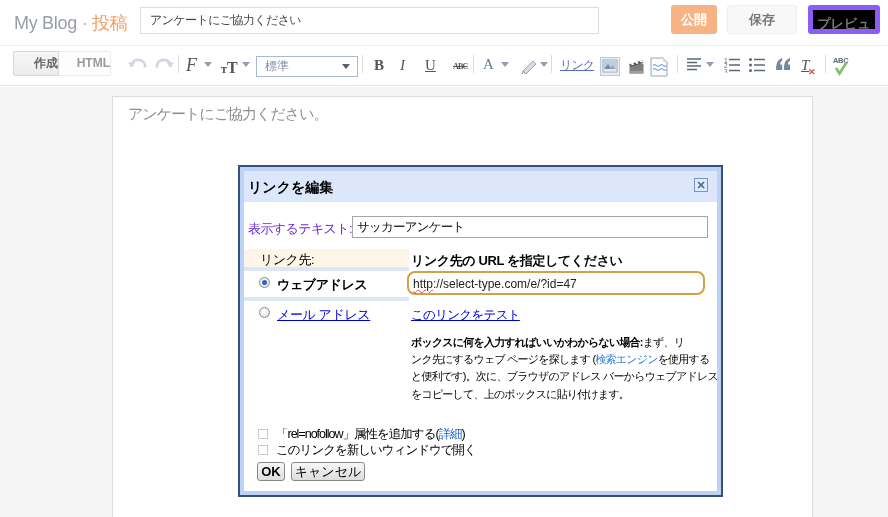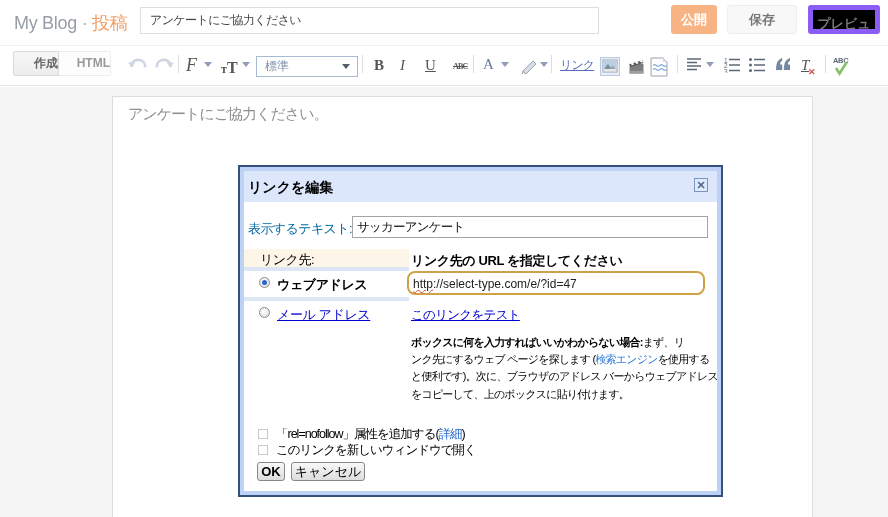--- a/index.html
+++ b/index.html
@@ -29,21 +29,21 @@
 
 #contentbg { position:absolute; left:0; top:87px; width:888px; height:430px; background:#f5f5f5; }
 #editor { position:absolute; left:112px; top:96px; width:701px; height:421px; background:#fff; border:1px solid #ddd; border-bottom:none; }
 #editortext { position:absolute; left:15px; top:8px; font-size:15px; letter-spacing:-1px; color:#8f8f8f; }
 
 #dialog { position:absolute; left:238px; top:165px; width:485px; height:332px; background:#bdd2f5; border:2px solid #33517c; padding:4px; }
 #dlghead { position:relative; width:473px; height:31px; background:#dce7fb; }
 #dlghead .cap { position:absolute; left:4px; top:8px; font-size:14px; font-weight:bold; color:#000; }
 #dlgclose { position:absolute; right:9px; top:7px; width:14px; height:14px; border:1px solid #7b95c1; background:#dfe9fc; color:#53688f; font-size:11px; line-height:12px; text-align:center; font-weight:bold; }
 #dlgbody { position:relative; width:473px; height:289px; background:#fff; }
-.lbl { position:absolute; font-size:13px; letter-spacing:-0.6px; color:#0369a1; }
+.lbl { position:absolute; font-size:13px; letter-spacing:-0.6px; color:#6d28d9; }
 #disp-input { position:absolute; left:108px; top:14px; width:356px; height:22px; border:1px solid #a5a5a5; font-size:12.5px; letter-spacing:-0.8px; color:#111; line-height:20px; padding-left:4px; background:#fff; }
 
 #leftcol { position:absolute; left:0px; top:47px; width:165px; }
 #row-label { width:165px; height:18px; background:#fdf5e8; font-size:13px; letter-spacing:-0.5px; padding:2px 0 0 16px; }
 .bluegap { width:165px; height:4px; background:#dde6f5; }
 .optrow { width:165px; height:26px; background:#fff; position:relative; }
 .radio { position:absolute; left:15px; top:6px; width:11px; height:11px; border-radius:50%; border:1px solid #8a8a8a; background:radial-gradient(circle at 40% 35%, #fff, #d8d8d8); }
 .radio.sel::after { content:""; position:absolute; left:2px; top:2px; width:5px; height:5px; border-radius:50%; background:#2a66c8; }
 #opt1 .txt { position:absolute; left:33px; top:5px; font-size:13px; font-weight:bold; letter-spacing:-0.4px; color:#000; }
 #opt2 .txt { position:absolute; left:33px; top:5px; font-size:13px; letter-spacing:-0.4px; color:#0000cc; text-decoration:underline; }

